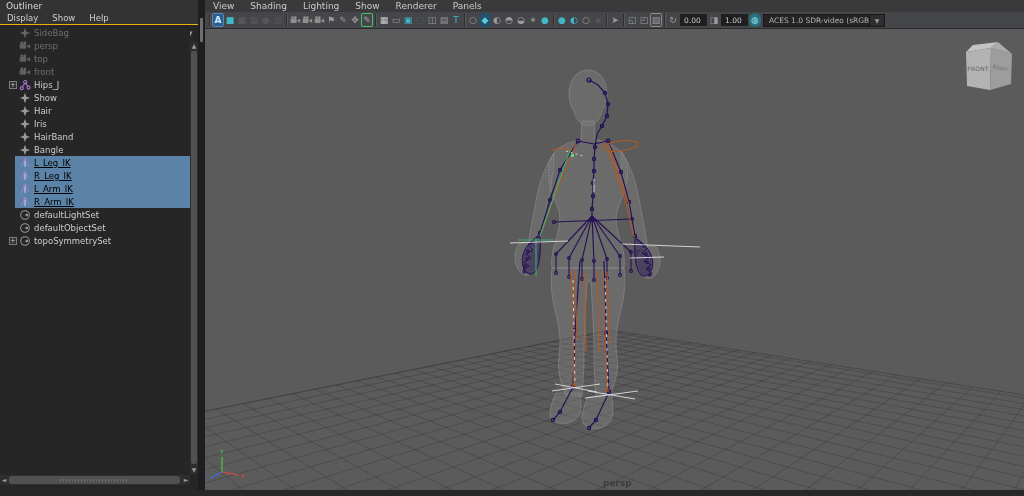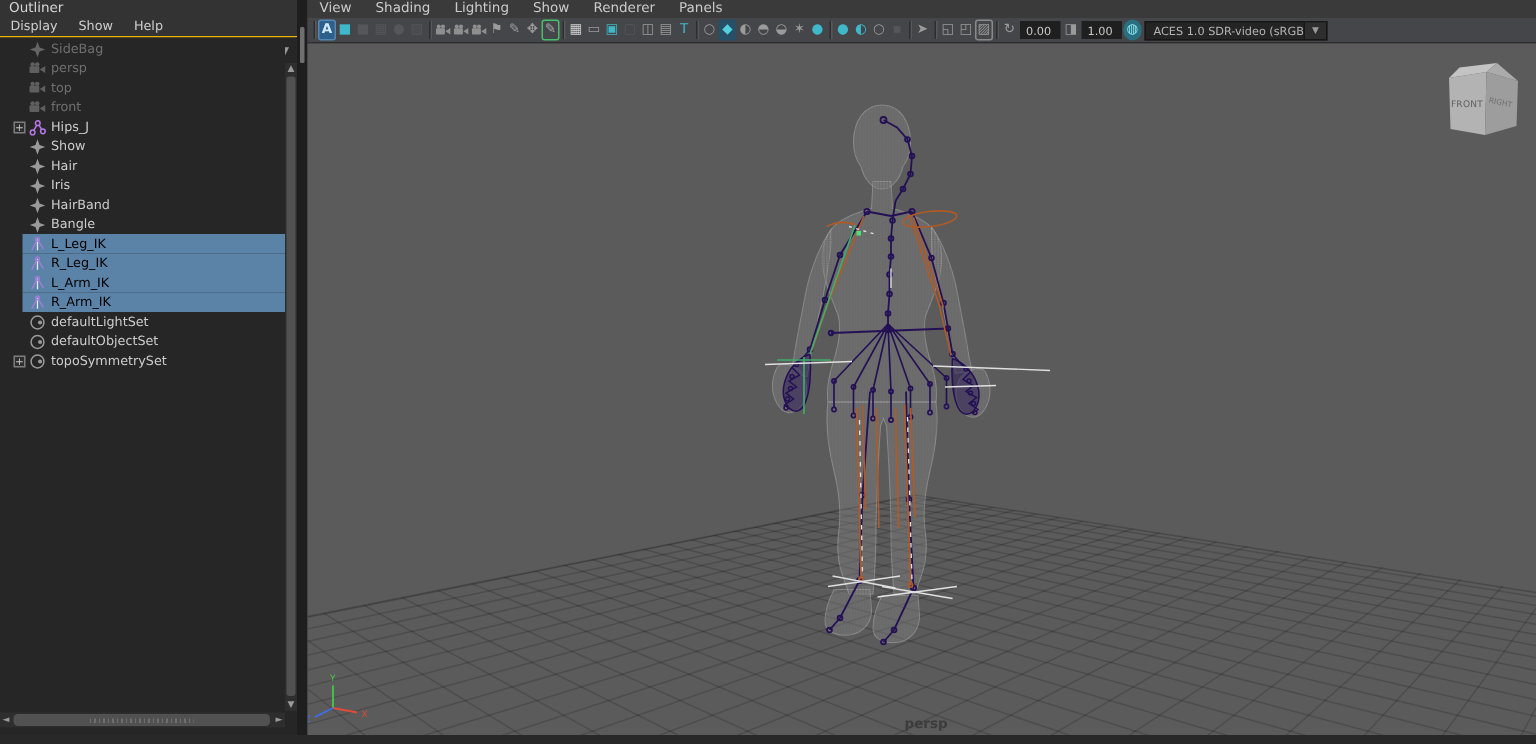--- a/index.html
+++ b/index.html
@@ -19,21 +19,21 @@
   .ol-tree { position:absolute; left:0; top:26px; width:190px; bottom:16px; background:#262626; overflow:hidden; }
   .ol-row { position:relative; height:13px; display:flex; align-items:center; }
   .ol-row .rowbg { position:absolute; left:15px; right:0; top:0; bottom:0; }
   .ol-row.sel .rowbg { background:#5b82a7; }
   .ol-row .expander { position:absolute; left:9px; top:2.5px; width:8px; height:8px; background:#2e2e2e; border:1px solid #7c7c7c; color:#c5c5c5; font-size:7px; line-height:6px; text-align:center; }
   .ol-row .ricon { position:absolute; left:19px; top:0.5px; width:12px; height:12px; }
   .ol-row .ricon svg { width:12px; height:12px; display:block; }
   .ol-row .rlabel { position:absolute; left:34px; font-size:8.5px; color:#cdcdcd; white-space:nowrap; }
   .ol-row.dim .rlabel { color:#6f6f6f; }
   .ol-row.dim .ricon { opacity:.55; }
-  .ol-row.sel .rlabel { color:#000; }
+  .ol-row.sel .rlabel { color:#000;text-decoration:underline; }
   .vscroll { position:absolute; right:0; top:42px; width:8px; bottom:16px; background:#2e2e2e; }
   .vscroll .arr { position:absolute; left:0; width:8px; height:8px; color:#9a9a9a; font-size:6px; text-align:center; line-height:8px;}
   .vscroll .thumb { position:absolute; left:1px; right:1px; top:9px; bottom:10px; background:#515151; border-radius:2px; }
   .hscroll { position:absolute; left:0; bottom:5px; height:10px; width:190px; background:#2e2e2e; }
   .hscroll .arr { position:absolute; top:0; width:8px; height:10px; color:#9a9a9a; font-size:6px; text-align:center; line-height:10px; }
   .hscroll .thumb { position:absolute; left:9px; right:10px; top:1px; bottom:1px; background:#515151; border-radius:3px; }
   .hscroll .thumb:after { content:""; position:absolute; left:30%; right:30%; top:3px; height:3px; background-image:repeating-linear-gradient(90deg,#6e6e6e 0 1px,transparent 1px 3px); }
   #viewport { position:absolute; left:205px; top:0; width:819px; height:490px; background:#454649; }
   .vp-menus { height:12px; background:#3a3a3a; display:flex; align-items:center; }
   .vp-menus span { font-size:9px; color:#cbcbcb; padding:0 8px; }

